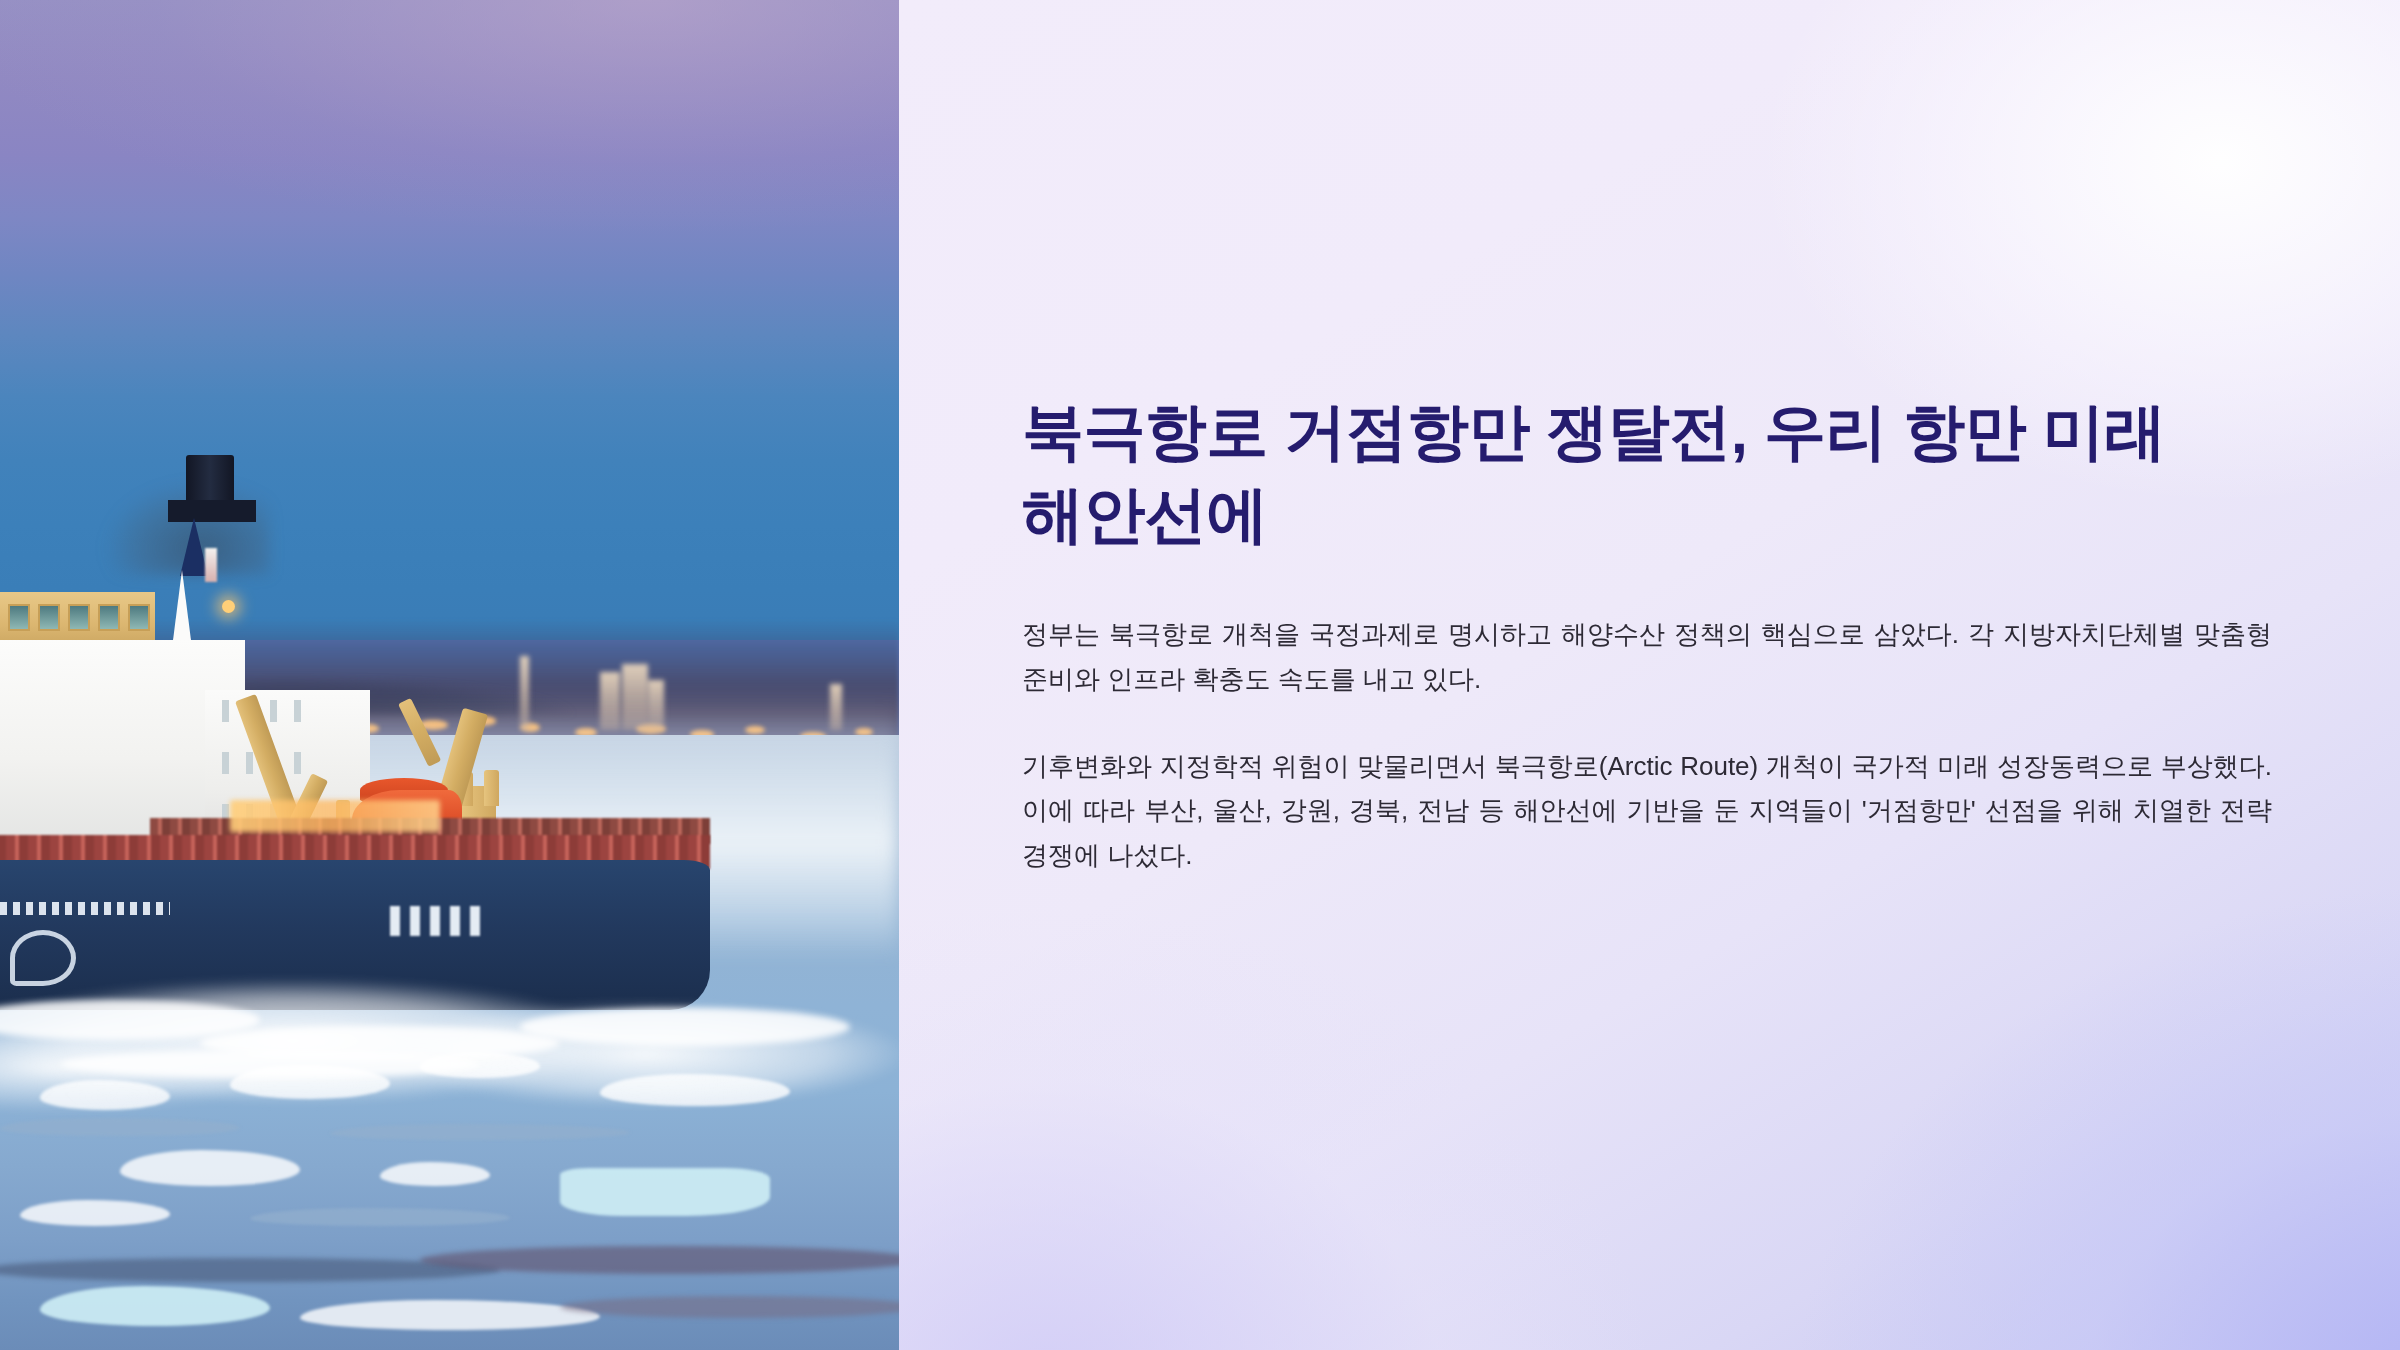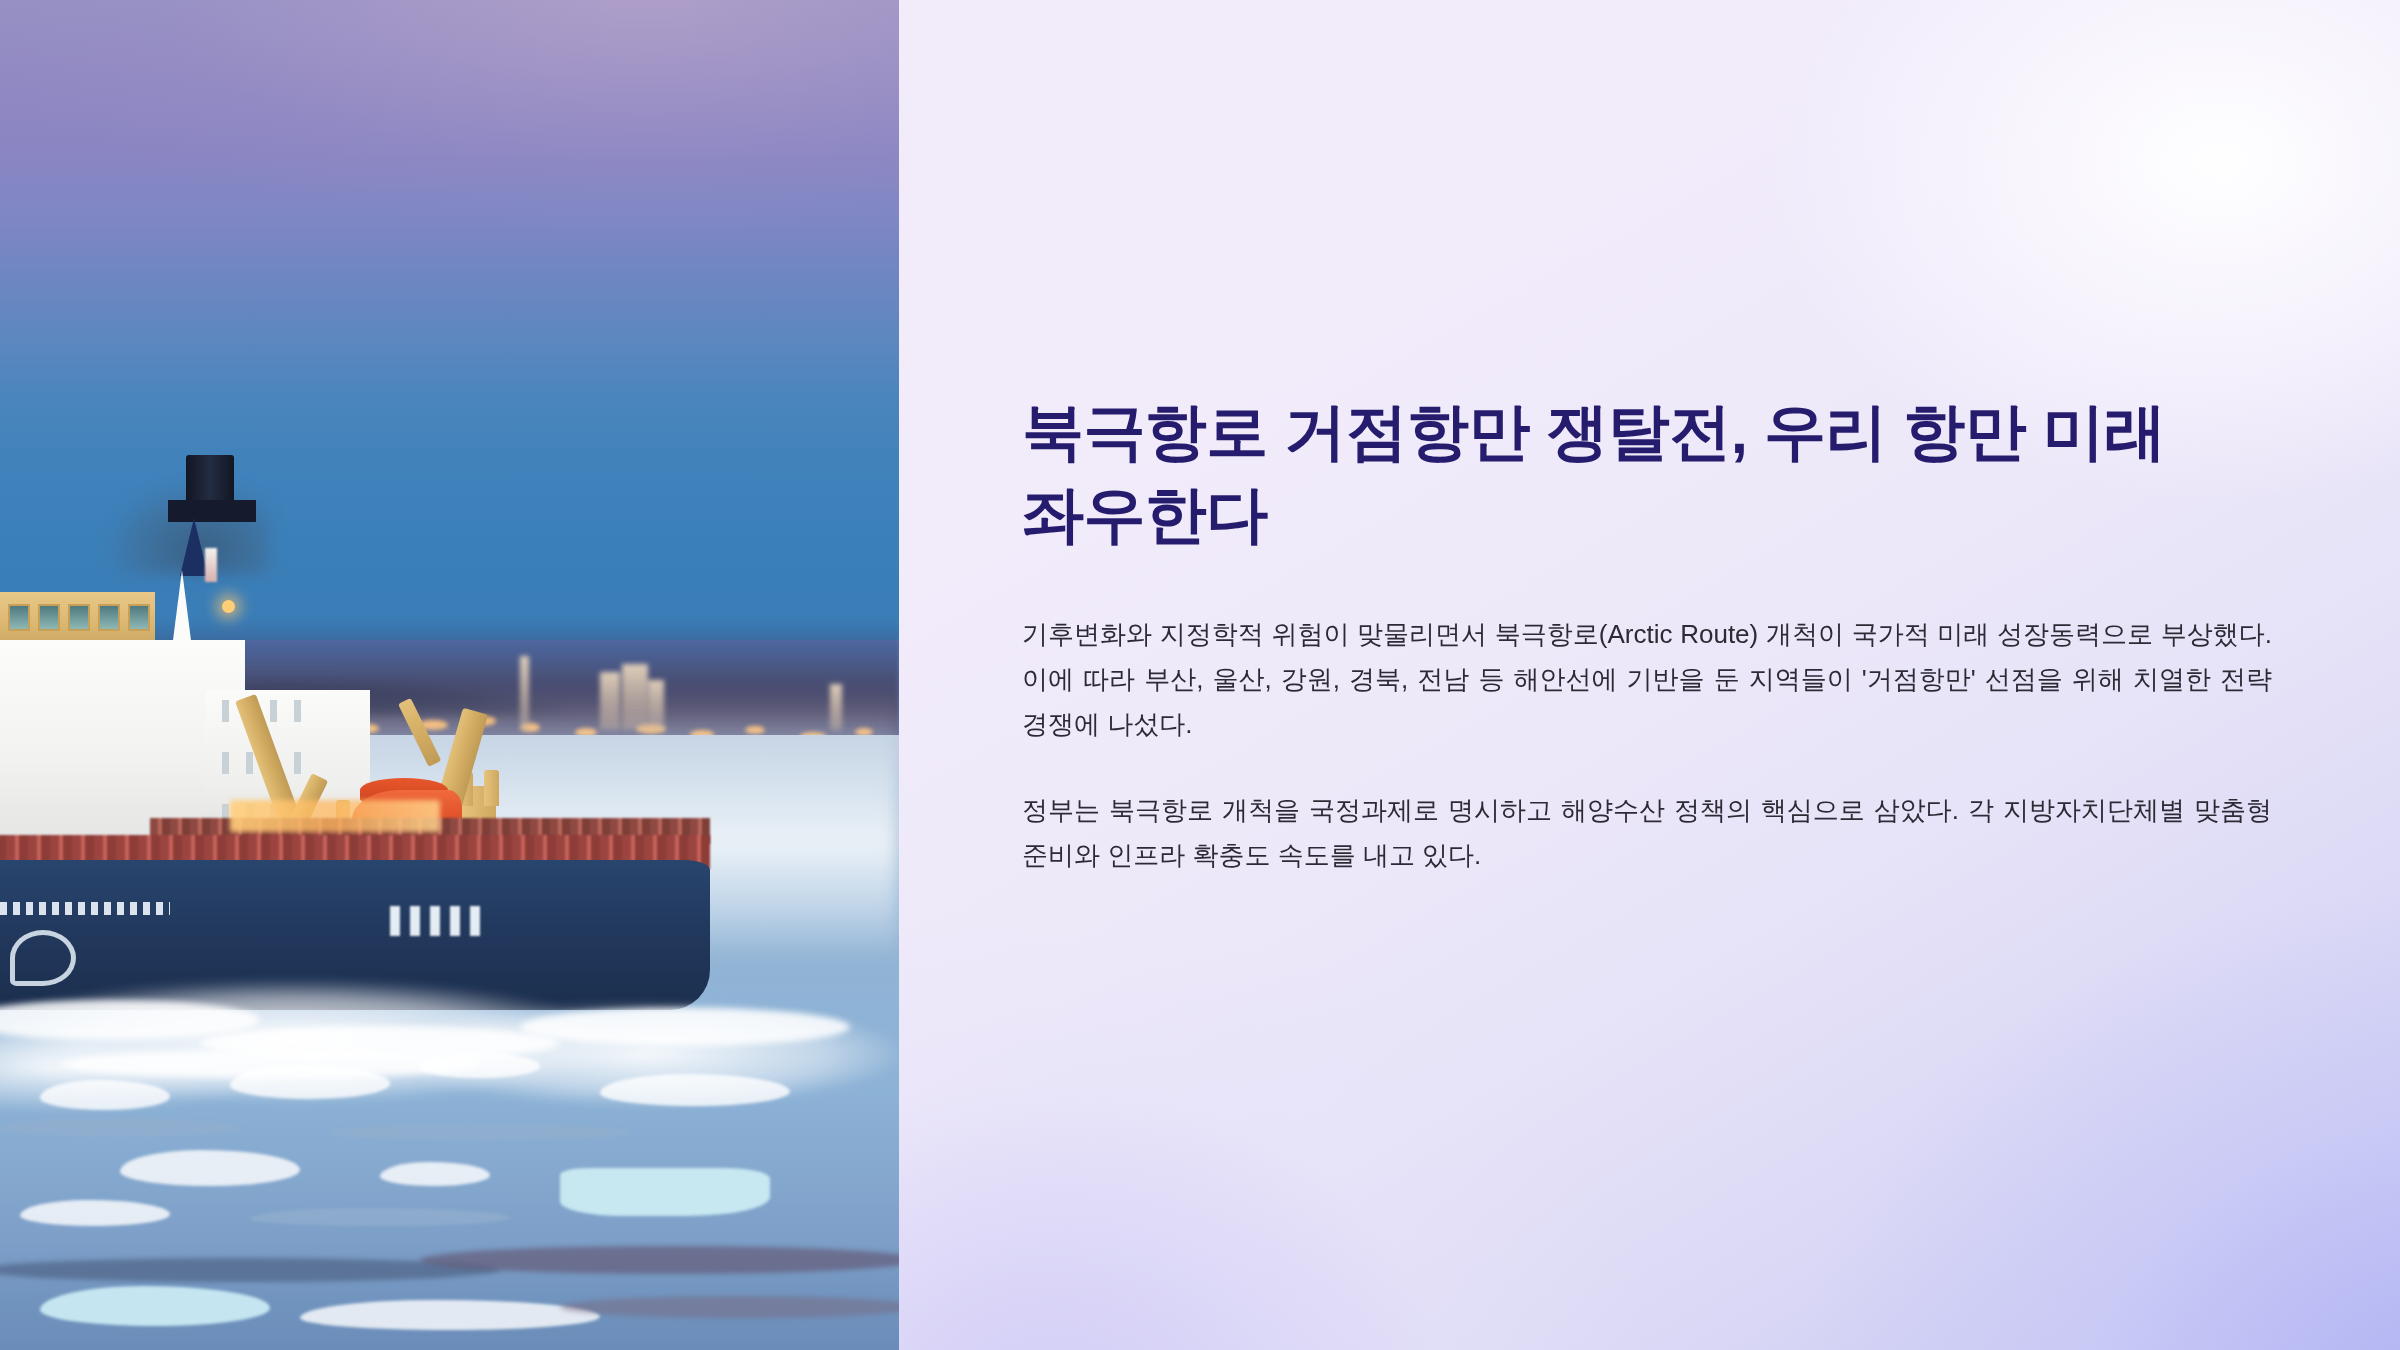--- a/index.html
+++ b/index.html
@@ -475,22 +475,22 @@
       <span class="spray-streak" style="left:-40px;top:1000px;width:300px;height:40px;"></span>
       <span class="spray-streak" style="left:200px;top:1026px;width:360px;height:34px;"></span>
       <span class="spray-streak" style="left:520px;top:1008px;width:330px;height:38px;"></span>
       <span class="spray-streak" style="left:60px;top:1050px;width:420px;height:28px;"></span>
     </div>
   </div>
 
   <div class="text-pane">
     <div class="content">
 
-      <h1 class="headline">북극항로 거점항만 쟁탈전, 우리 항만 미래 좌우한다</h1>
+      <h1 class="headline">북극항로 거점항만 쟁탈전, 우리 항만 미래 해안선에</h1>
+
+      <p class="para">정부는 북극항로 개척을 국정과제로 명시하고 해양수산 정책의 핵심으로 삼았다. 각 지방자치단체별 맞춤형 준비와 인프라 확충도 속도를 내고 있다.</p>
 
       <p class="para">기후변화와 지정학적 위험이 맞물리면서 북극항로(Arctic Route) 개척이 국가적 미래 성장동력으로 부상했다. 이에 따라 부산, 울산, 강원, 경북, 전남 등 해안선에 기반을 둔 지역들이 '거점항만' 선점을 위해 치열한 전략 경쟁에 나섰다.</p>
-
-      <p class="para">정부는 북극항로 개척을 국정과제로 명시하고 해양수산 정책의 핵심으로 삼았다. 각 지방자치단체별 맞춤형 준비와 인프라 확충도 속도를 내고 있다.</p>
 
     </div>
   </div>
 
 </div>
 
 </body></html>

